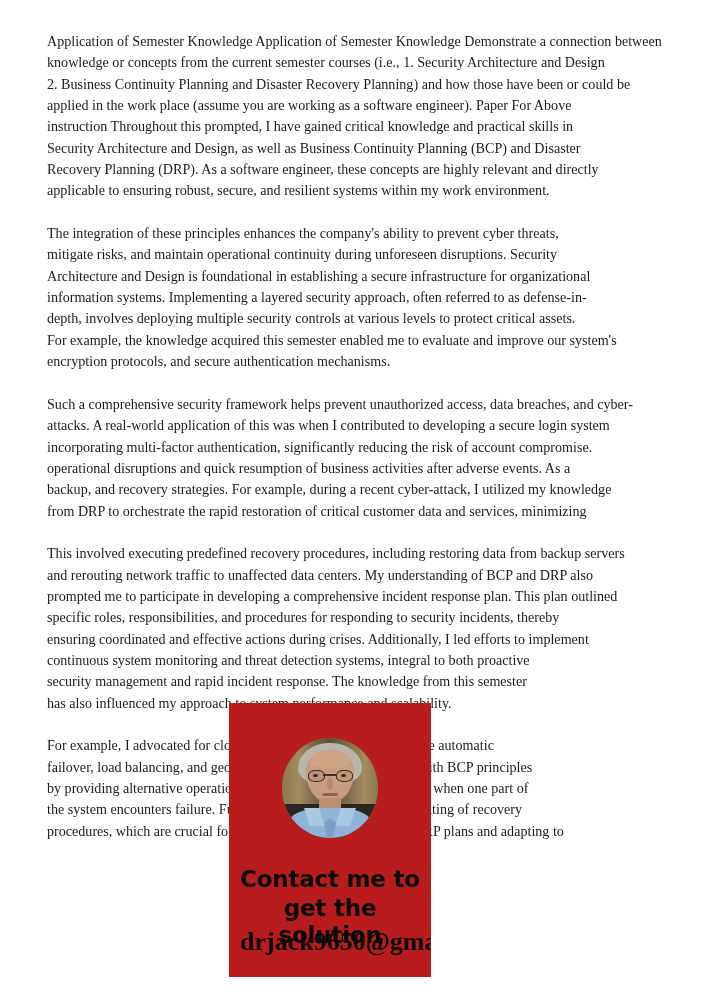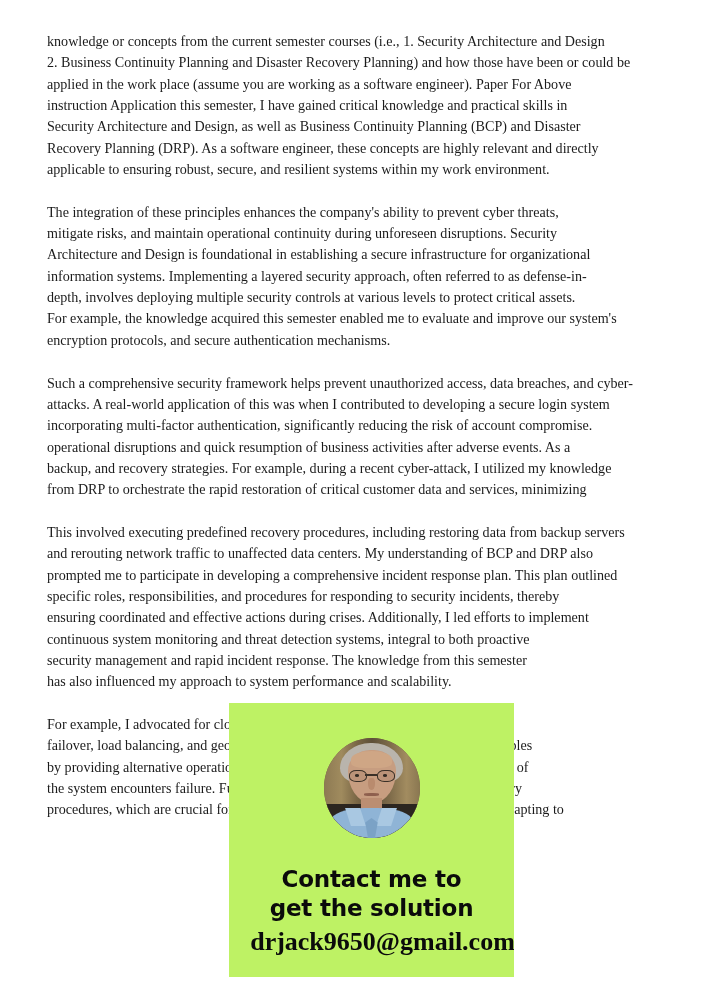--- a/index.html
+++ b/index.html
@@ -49,23 +49,23 @@
   .para-gap {
     display: block;
     height: 21.35px;
   }
 
   
   #contact-overlay {
     position: absolute;
     left: 229px;
     top: 703px;
-    width: 285px;
+    width: 202px;
     height: 274px;
-    background: #bef264;
+    background: #b91c1c;
     z-index: 50;
     overflow: hidden;
   }
 
   #contact-portrait {
     position: absolute;
     left: 50%;
     transform: translateX(-50%);
     top: 35px;
     width: 96px;
@@ -174,24 +174,25 @@
   }
 </style>
 </head>
 <body>
 
 <div id="document-page">
 
   <div id="document-body">
 
     <p class="doc-paragraph">
+      <span class="doc-line">Application of Semester Knowledge Application of Semester Knowledge Demonstrate a connection between</span>
       <span class="doc-line">knowledge or concepts from the current semester courses (i.e., 1. Security Architecture and Design</span>
       <span class="doc-line">2. Business Continuity Planning and Disaster Recovery Planning) and how those have been or could be</span>
       <span class="doc-line">applied in the work place (assume you are working as a software engineer). Paper For Above</span>
-      <span class="doc-line">instruction Application this semester, I have gained critical knowledge and practical skills in</span>
+      <span class="doc-line">instruction Throughout this prompted, I have gained critical knowledge and practical skills in</span>
       <span class="doc-line">Security Architecture and Design, as well as Business Continuity Planning (BCP) and Disaster</span>
       <span class="doc-line">Recovery Planning (DRP). As a software engineer, these concepts are highly relevant and directly</span>
       <span class="doc-line">applicable to ensuring robust, secure, and resilient systems within my work environment.</span>
     </p>
 
     <span class="para-gap"></span>
 
     <p class="doc-paragraph">
       <span class="doc-line">The integration of these principles enhances the company's ability to prevent cyber threats,</span>
       <span class="doc-line">mitigate risks, and maintain operational continuity during unforeseen disruptions. Security</span>

